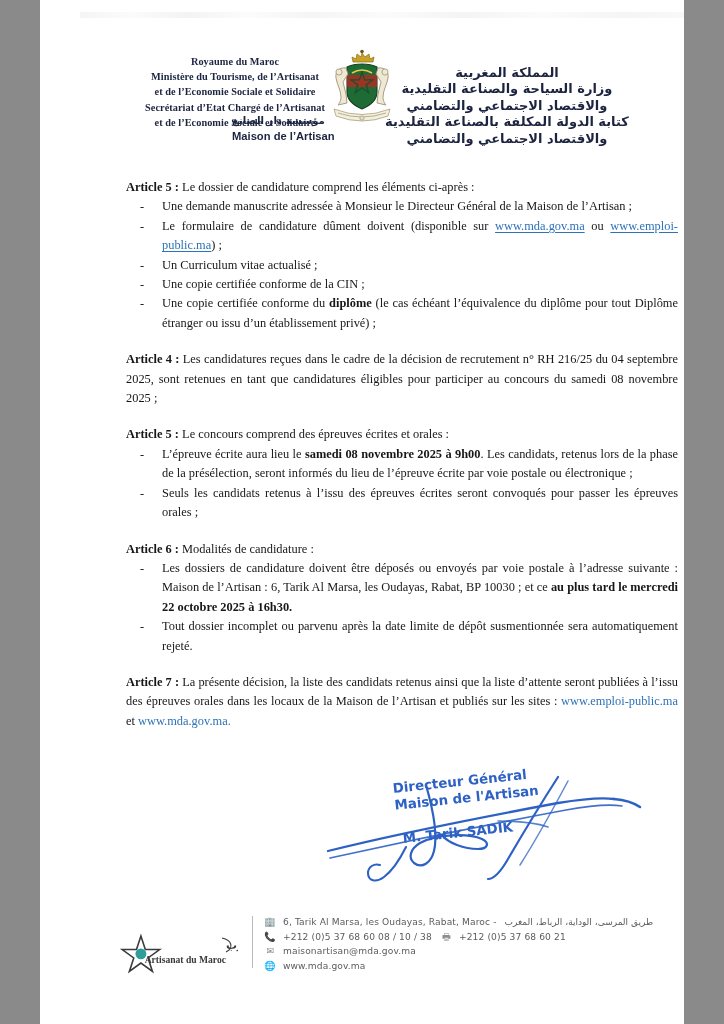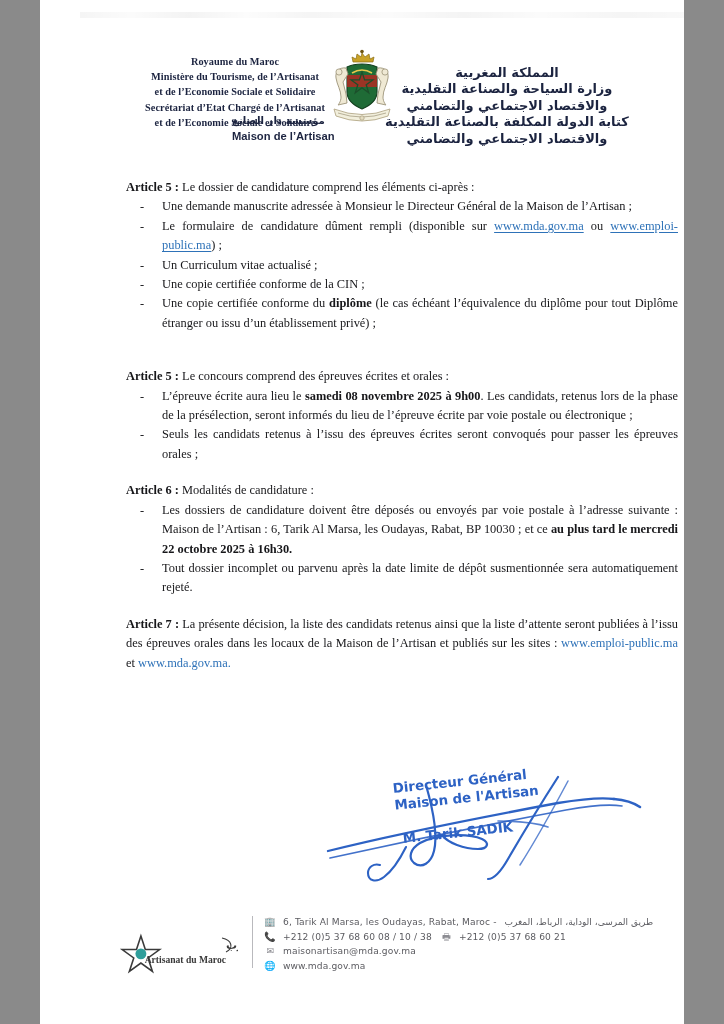--- a/index.html
+++ b/index.html
@@ -281,38 +281,42 @@
       <span class="art-label">Article 5 :</span>
       <span>Le dossier de candidature comprend les éléments ci-après :</span>
     </p>
     <ul class="bullets">
       <li>
         <span class="dash">-</span>
         <span>Une demande manuscrite adressée à Monsieur le Directeur Général de la Maison de l’Artisan ;</span>
       </li>
       <li>
         <span class="dash">-</span>
-        <span>Le formulaire de candidature dûment rempli (disponible sur </span><a class="lnk" href="#">www.mda.gov.ma</a><span> ou </span><a class="lnk" href="#">www.emploi-public.ma</a><span>) ;</span>
+        <span>Le formulaire de candidature dûment doivent (disponible sur </span><a class="lnk" href="#">www.mda.gov.ma</a><span> ou </span><a class="lnk" href="#">www.emploi-public.ma</a><span>) ;</span>
       </li>
       <li>
         <span class="dash">-</span>
         <span>Un Curriculum vitae actualisé ;</span>
       </li>
       <li>
         <span class="dash">-</span>
         <span>Une copie certifiée conforme de la CIN ;</span>
       </li>
       <li>
         <span class="dash">-</span>
         <span>Une copie certifiée conforme du </span><b>diplôme</b><span> (le cas échéant l’équivalence du diplôme pour tout Diplôme étranger ou issu d’un établissement privé) ;</span>
       </li>
     </ul>
 
     <div class="sp-lg"></div>
 
+    <p class="para">
+      <span class="art-label">Article 4 :</span>
+      <span>Les candidatures reçues dans le cadre de la décision de recrutement n° RH 216/25 du 04 septembre 2025, sont retenues en tant que candidatures éligibles pour participer au concours du samedi 08 novembre 2025 ;</span>
+    </p>
 
     <div class="sp-lg"></div>
 
     <p class="para">
       <span class="art-label">Article 5 :</span>
       <span>Le concours comprend des épreuves écrites et orales :</span>
     </p>
     <ul class="bullets">
       <li>
         <span class="dash">-</span>

